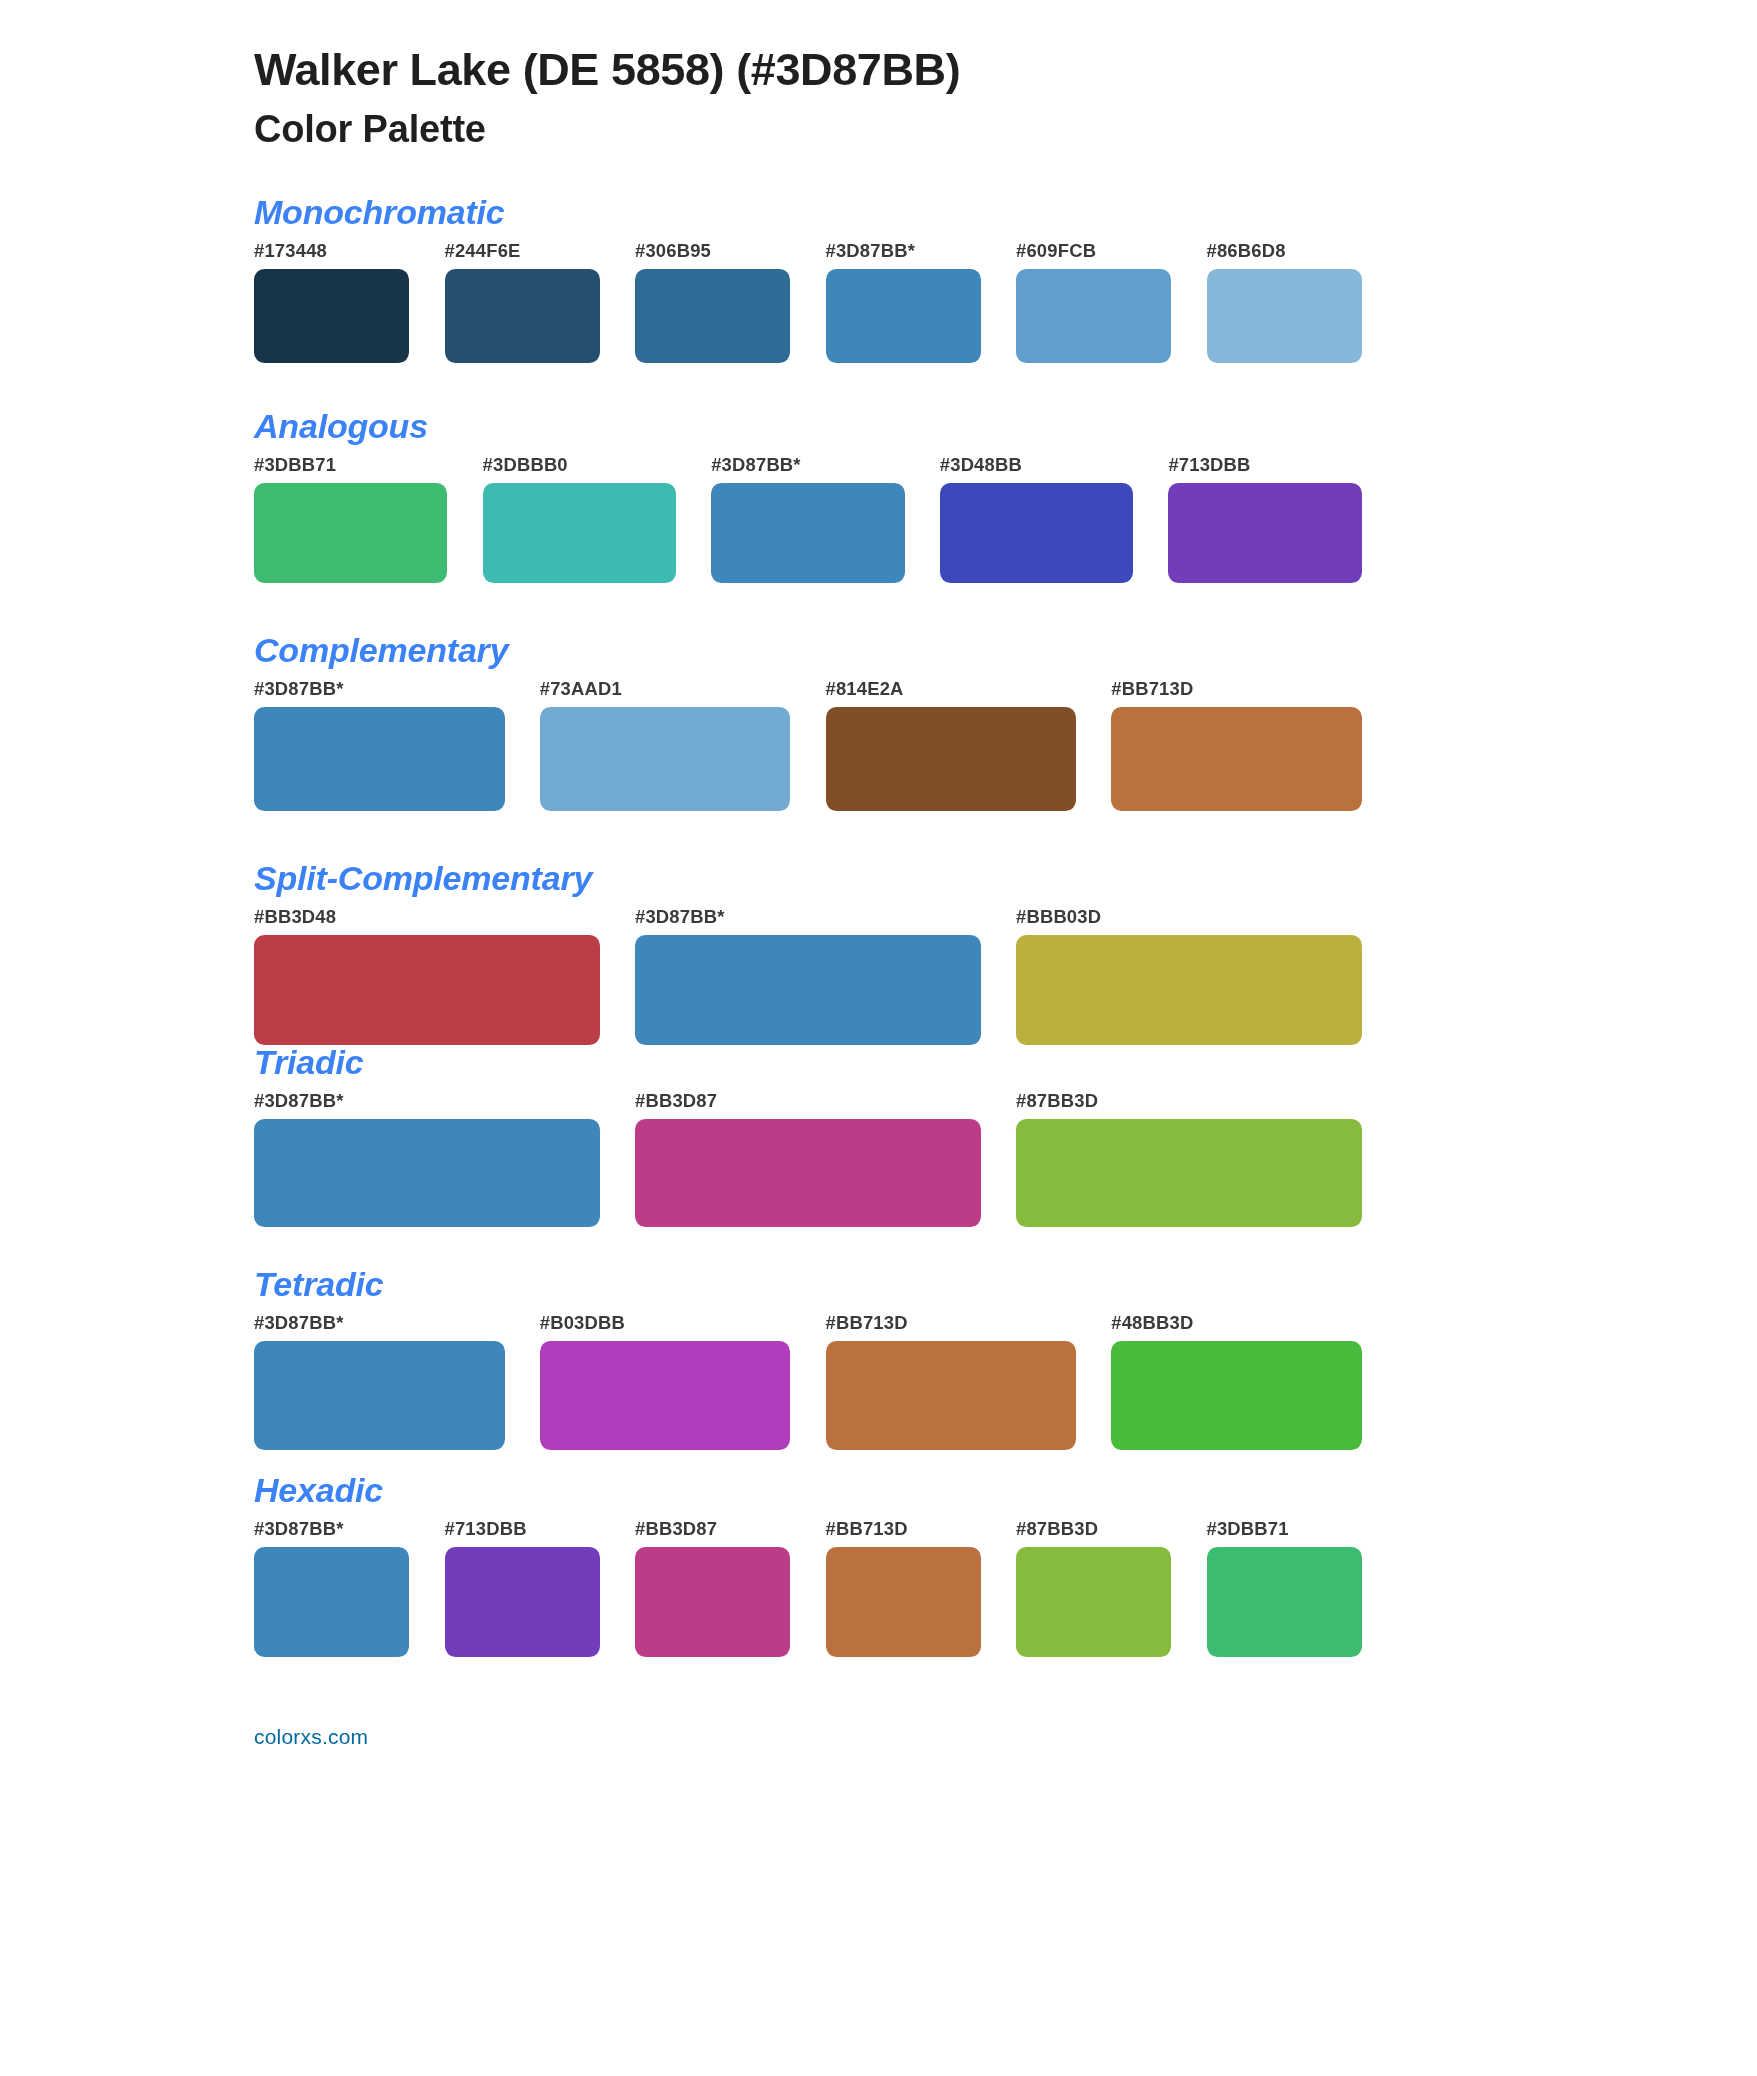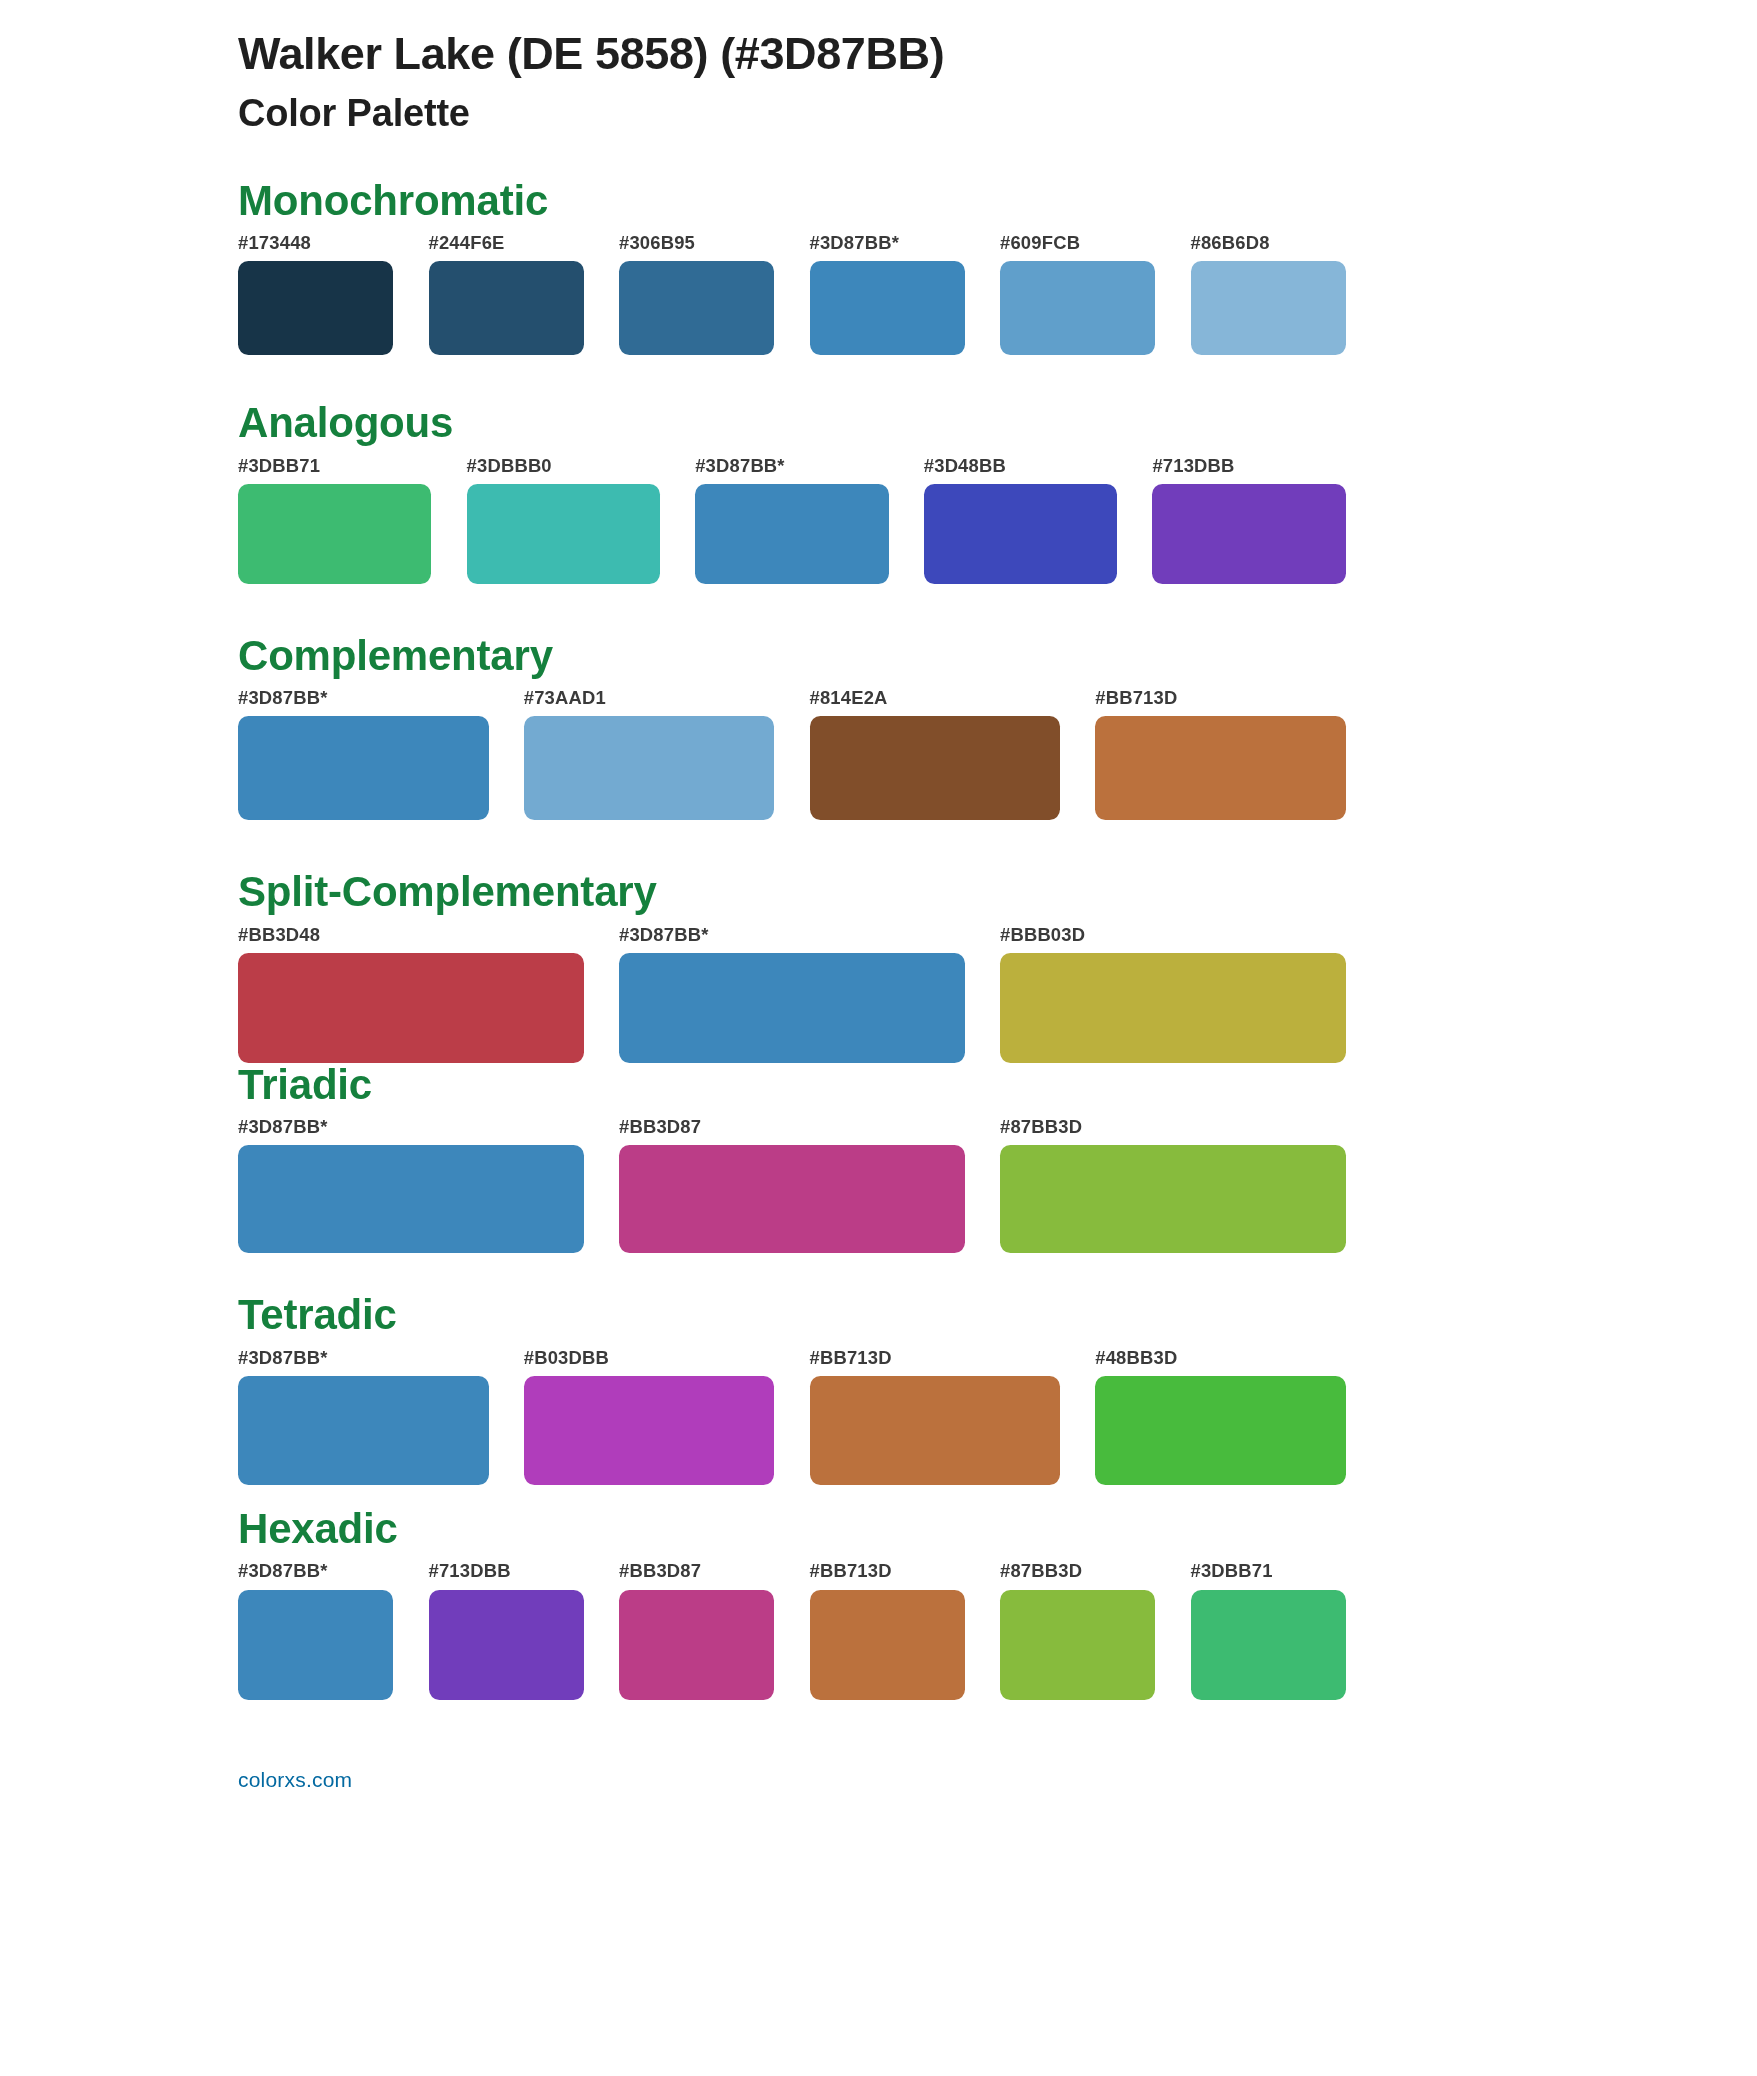--- a/index.html
+++ b/index.html
@@ -14,21 +14,21 @@
     height: 2077px;
     font-family: "Liberation Sans", sans-serif;
     overflow: hidden;
   }
 
   .page {
     position: relative;
     width: 1554px;
     height: 2077px;
     background: #ffffff;
-    padding: 0;
+    padding: 16px;
   }
 
   .header {
     padding: 27px 0 0 238px;
   }
 
   .title {
     font-family: "Liberation Sans", sans-serif;
     font-size: 45px;
     font-weight: bold;
@@ -53,26 +53,27 @@
     margin-top: 42px;
   }
 
   .section {
     position: relative;
     padding-left: 238px;
   }
 
   .section-title {
     font-family: "Liberation Sans", sans-serif;
-    font-size: 42px;
+    font-size: 34px;
     font-weight: bold;
-    color: #15803d;
+    color: #3b82f6;
     letter-spacing: -0.2px;
     line-height: 1.05;
     margin: 0 0 11.2px 0;
+    font-style: italic;
   }
 
   .swatch-row {
     position: relative;
     display: flex;
     width: 1107px;
     align-items: center;
     gap: 36px;
   }
 

